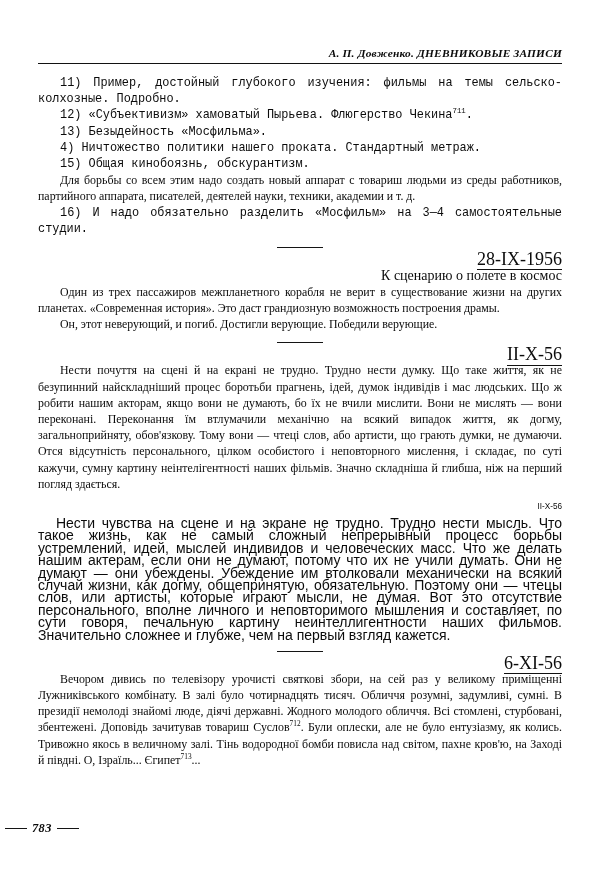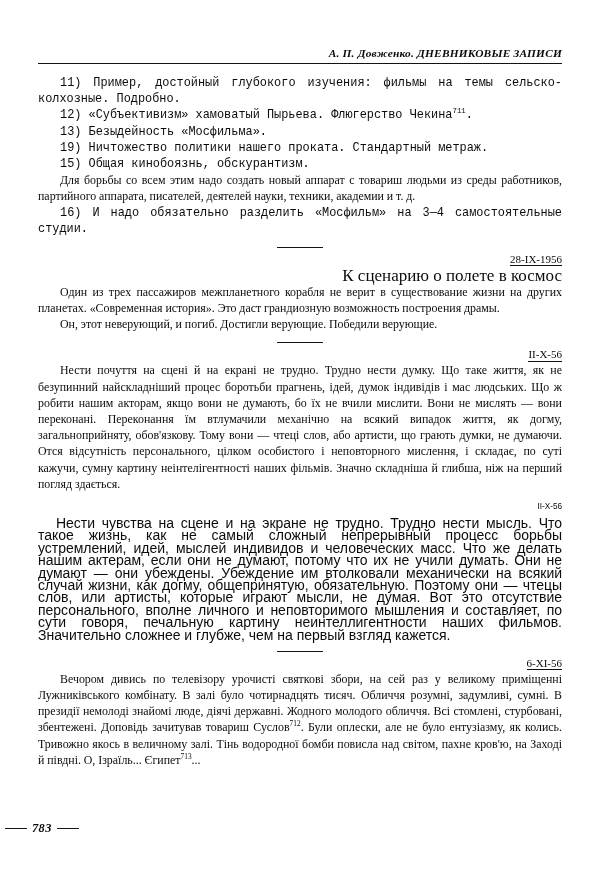--- a/index.html
+++ b/index.html
@@ -79,31 +79,31 @@
     display: inline-block;
     width: 46px;
     height: 0;
     border-top: 1.3px solid #141414;
     vertical-align: middle;
   }
 
   
   .date-line {
     text-align: right;
-    font-size: 11px;
+    font-size: 18px;
     line-height: 15px;
     margin-top: 2px;
   }
   .date-line span {
     border-bottom: 1px solid #101010;
     padding-bottom: 0.5px;
   }
   .subtitle-line {
     text-align: right;
-    font-size: 17px;
+    font-size: 14px;
     line-height: 16px;
     margin-top: 1px;
   }
 
   
   .small-date {
     text-align: right;
     font-family: "Liberation Sans", "DejaVu Sans", sans-serif;
     font-size: 8.2px;
     line-height: 12px;
@@ -153,21 +153,21 @@
 
   <div class="running-head">А. П. Довженко. ДНЕВНИКОВЫЕ ЗАПИСИ</div>
   <div class="head-rule"></div>
 
   <div class="body-block">
     <p class="item">11) Пример, достойный глубокого изучения: фильмы на темы сельско-колхозные. Подробно.</p>
 
     <p class="item"><span>12) «Субъективизм» хамоватый Пырьева. Флюгерство Чекина</span><sup class="fn">711</sup><span>.</span></p>
 
     <p class="item">13) Безыдейность «Мосфильма».</p>
-    <p class="item">19) Ничтожество политики нашего проката. Стандартный метраж.</p>
+    <p class="item">4) Ничтожество политики нашего проката. Стандартный метраж.</p>
     <p class="item">15) Общая кинобоязнь, обскурантизм.</p>
 
     <p class="body">Для борьбы со всем этим надо создать новый аппарат с товариш людьми из среды работников, партийного аппарата, писателей, деятелей науки, техники, академии и т. д.</p>
 
     <p class="item">16)  И надо обязательно разделить «Мосфильм» на 3—4 самостоятельные студии.</p>
   </div>
 
   <div class="divider"><i></i></div>
 
   <div>

